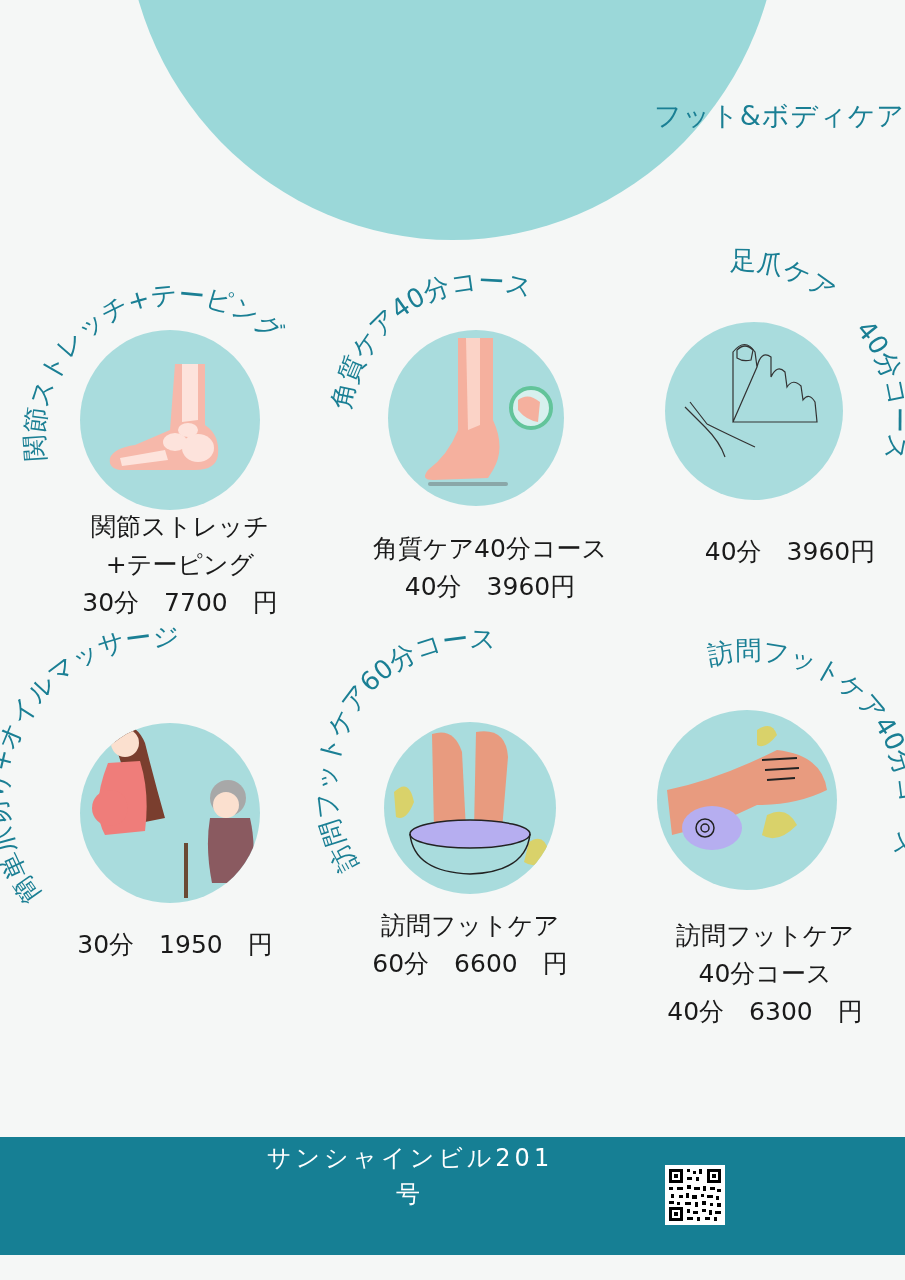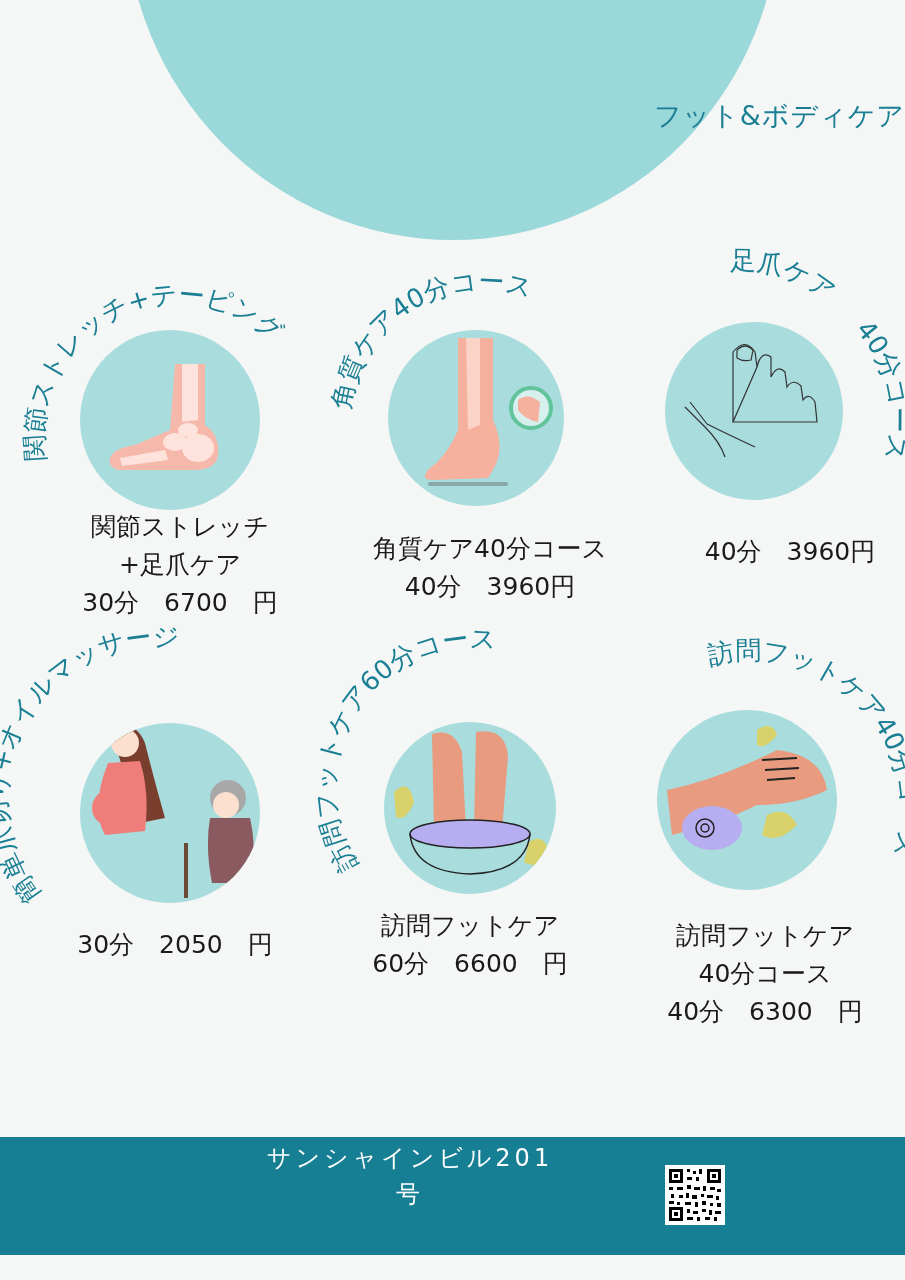--- a/index.html
+++ b/index.html
@@ -67,22 +67,22 @@
     <path d="M95 34 L125 34 L125 95 Q140 105 138 125 Q136 140 115 140 L40 140 Q28 138 30 128 Q34 118 55 115 L90 100 Z" fill="#f6b8aa"></path>
     <path d="M102 34 L118 34 L118 90 L102 92 Z" fill="#fde3dc"></path>
     <ellipse cx="118" cy="118" rx="16" ry="14" fill="#fde3dc"></ellipse>
     <ellipse cx="95" cy="112" rx="12" ry="9" fill="#fde3dc"></ellipse>
     <path d="M40 128 L85 120 L88 130 L42 136 Z" fill="#fde3dc"></path>
     <ellipse cx="108" cy="100" rx="10" ry="7" fill="#fde3dc"></ellipse>
   </svg>
 </div>
 <div class="course-text" style="left:40px;top:500px;width:280px;margin-top:8px;">
   <div>関節ストレッチ</div>
-  <div>+足爪ケア</div>
-  <div>30分　6700　円</div>
+  <div>+テーピング</div>
+  <div>30分　7700　円</div>
 </div>
 
 <svg class="arc-text" style="left:320px;top:270px;" width="280" height="150" viewBox="0 0 280 150">
   <defs>
       <path id="arc2" d="M 30 140 A 135 135 0 0 1 255 55"></path>
     </defs>
   <text><textPath href="#arc2">角質ケア40分コース</textPath></text>
 </svg>
 <div class="circle" style="left:388px;top:330px;width:176px;height:176px;">
   <svg width="176" height="176" viewBox="0 0 176 176">
@@ -129,21 +129,21 @@
     <circle cx="45" cy="20" r="14" fill="#fbe0cf"></circle>
     <path d="M28 40 L60 38 Q70 70 65 108 L25 112 Q10 85 28 40 Z" fill="#ef7d7a"></path>
     <circle cx="30" cy="85" r="18" fill="#ef7d7a"></circle>
     <circle cx="148" cy="75" r="18" fill="#a8a8a8"></circle>
     <circle cx="146" cy="82" r="13" fill="#fbe0cf"></circle>
     <path d="M130 95 L170 95 Q178 130 168 160 L132 160 Q125 125 130 95 Z" fill="#8a5a60"></path>
     <rect x="104" y="120" width="4" height="55" fill="#6a4a34"></rect>
   </svg>
 </div>
 <div class="course-text" style="left:20px;top:926px;width:310px;">
-  <div>30分　2050　円</div>
+  <div>30分　1950　円</div>
 </div>
 
 <svg class="arc-text" style="left:320px;top:640px;" width="280" height="240" viewBox="0 0 280 240">
   <defs>
       <path id="arc5" d="M 38 225 A 140 140 0 0 1 250 45"></path>
     </defs>
   <text><textPath href="#arc5">訪問フットケア60分コース</textPath></text>
 </svg>
 <div class="circle" style="left:384px;top:722px;width:172px;height:172px;">
   <svg width="172" height="172" viewBox="0 0 172 172">

